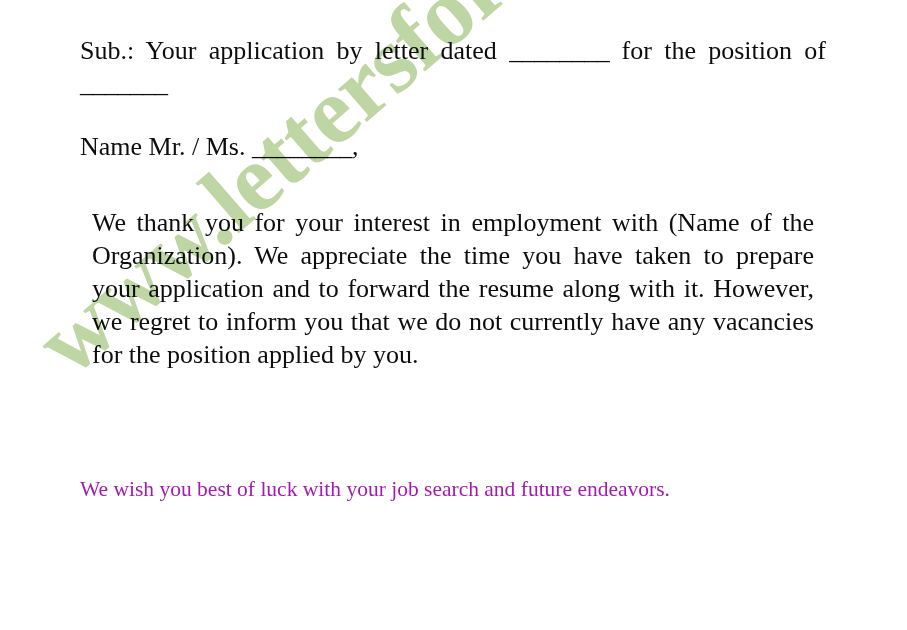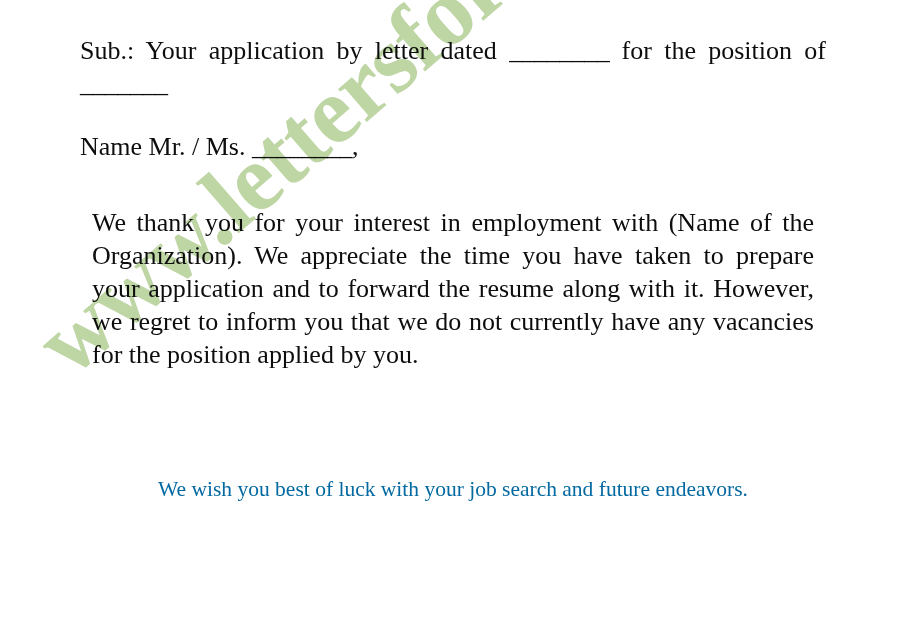--- a/index.html
+++ b/index.html
@@ -72,22 +72,22 @@
   .spacer-after-salutation { height: 31px; }
   .spacer-between-paras { height: 30px; }
 
   .blank {
     letter-spacing: -0.5px;
   }
 
   .clipped-line {
     font-size: 21.5px;
     line-height: 33px;
-    color: #0369a1;
-    text-align: center;
+    color: #a21caf;
+    text-align: left;
     white-space: nowrap;
   }
 </style>
 </head>
 <body>
 
 <div class="page">
 
   <div class="watermark-layer">
     <div class="watermark-text">www.lettersformats.com</div>

